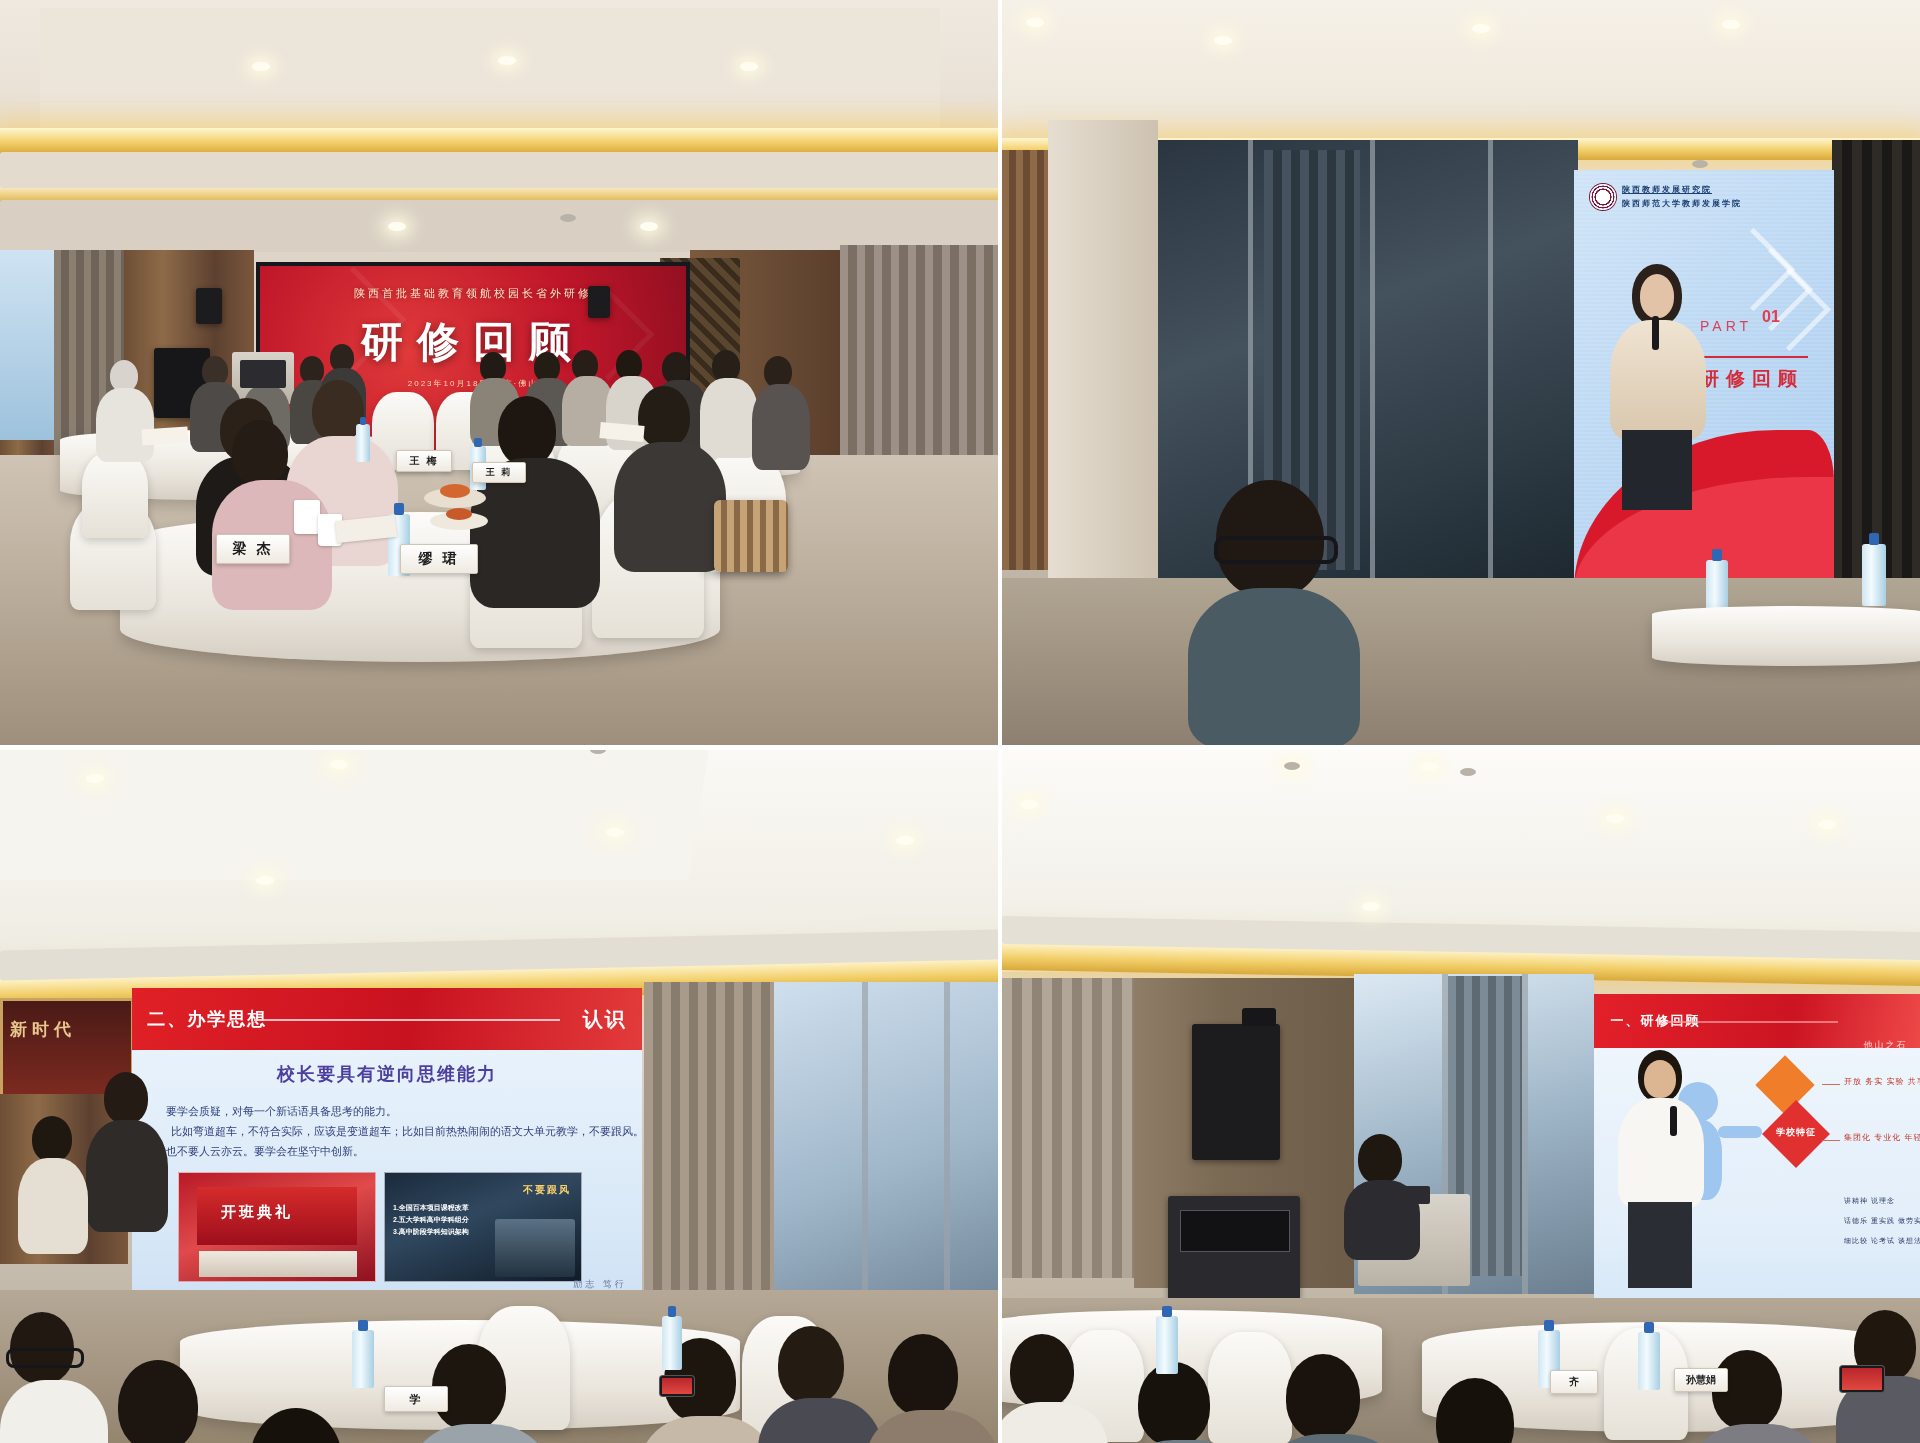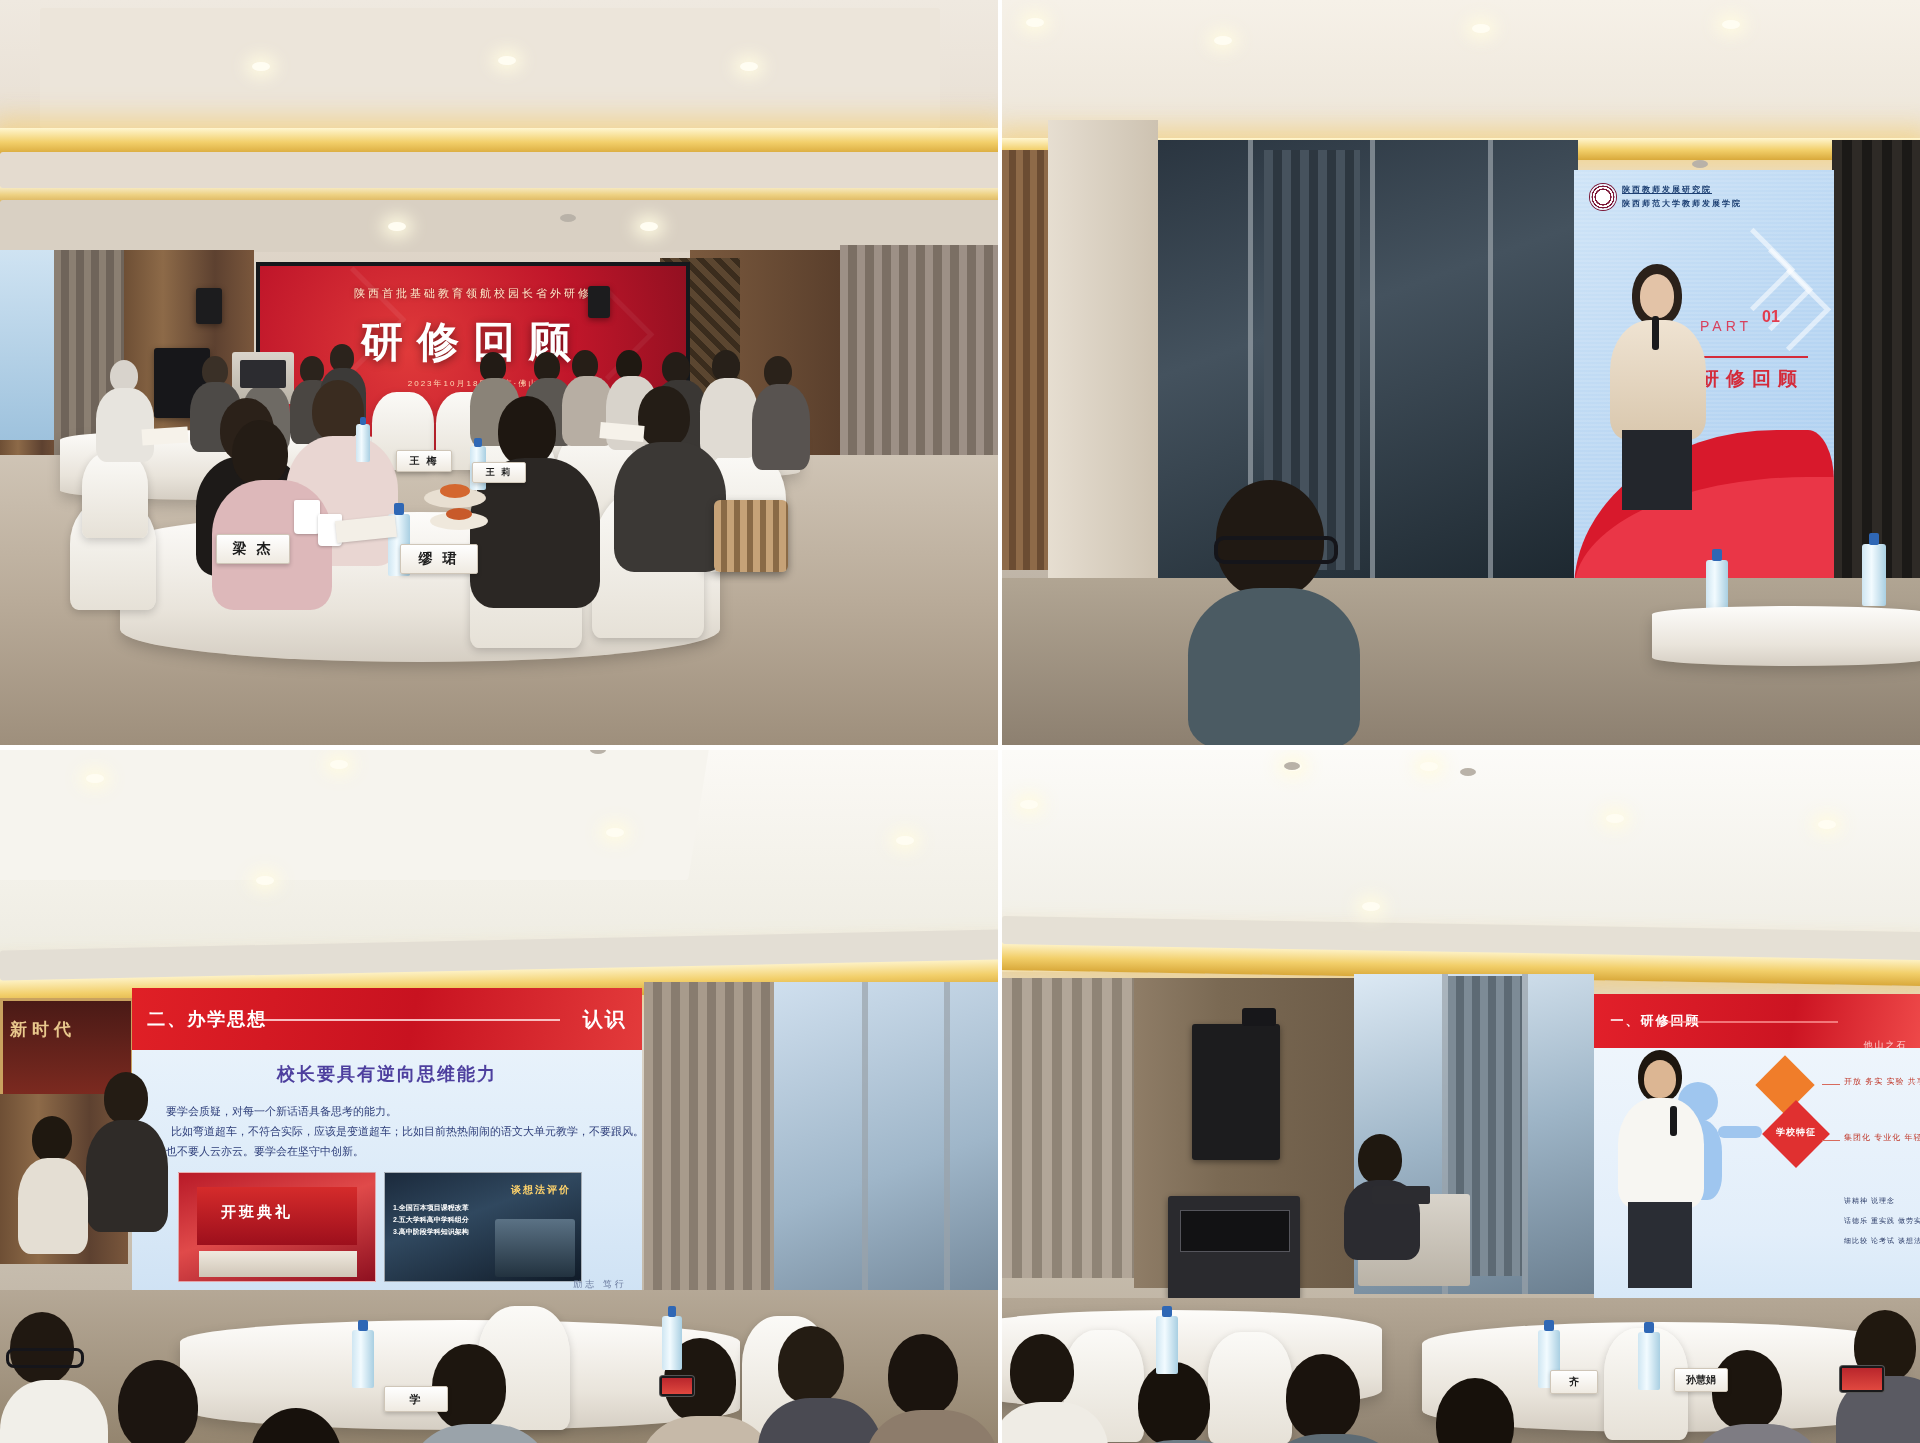--- a/index.html
+++ b/index.html
@@ -369,21 +369,21 @@
         <div class="sl-p" style="left:34px;top:54px;font-size:11px;">要学会质疑，对每一个新话语具备思考的能力。</div>
         <div class="sl-p" style="left:39px;top:74px;font-size:11px;">比如弯道超车，不符合实际，应该是变道超车；比如目前热热闹闹的语文大单元教学，不要跟风。</div>
         <div class="sl-p" style="left:34px;top:94px;font-size:11px;">也不要人云亦云。要学会在坚守中创新。</div>
 
         <div class="sl-thumb thumb-red" style="left:46px;top:122px;width:196px;height:108px;">
           <div style="position:absolute;left:18px;top:14px;width:160px;height:58px;background:linear-gradient(#d52b2b,#9d0f1c);"></div>
           <div class="tt" style="left:42px;top:30px;font-size:15px;letter-spacing:3px;">开班典礼</div>
           <div style="position:absolute;left:20px;bottom:4px;width:158px;height:26px;background:linear-gradient(#efe9df,#cfc5b6);"></div>
         </div>
         <div class="sl-thumb thumb-dark" style="left:252px;top:122px;width:196px;height:108px;">
-          <div class="tt" style="right:10px;top:10px;font-size:10px;letter-spacing:2px;color:#ffd36b;">谈想法评价</div>
+          <div class="tt" style="right:10px;top:10px;font-size:10px;letter-spacing:2px;color:#ffd36b;">不要跟风</div>
           <div class="tt" style="left:8px;top:30px;font-size:7px;">1.全国百本项目课程改革</div>
           <div class="tt" style="left:8px;top:42px;font-size:7px;">2.五大学科高中学科组分</div>
           <div class="tt" style="left:8px;top:54px;font-size:7px;">3.高中阶段学科知识架构</div>
           <div style="position:absolute;right:6px;bottom:4px;width:80px;height:58px;background:linear-gradient(#5b7285,#22323f);border-radius:3px;"></div>
         </div>
         <div class="sl-foot" style="font-size:9px;color:#6d7da0;margin-left:20px;">励志 笃行</div>
       </div>
     </div>
 
     <div class="curtain" style="left:644px;top:232px;width:130px;height:330px;background:repeating-linear-gradient(90deg,#a89b8c 0 9px,#887c6f 9px 18px);"></div>

